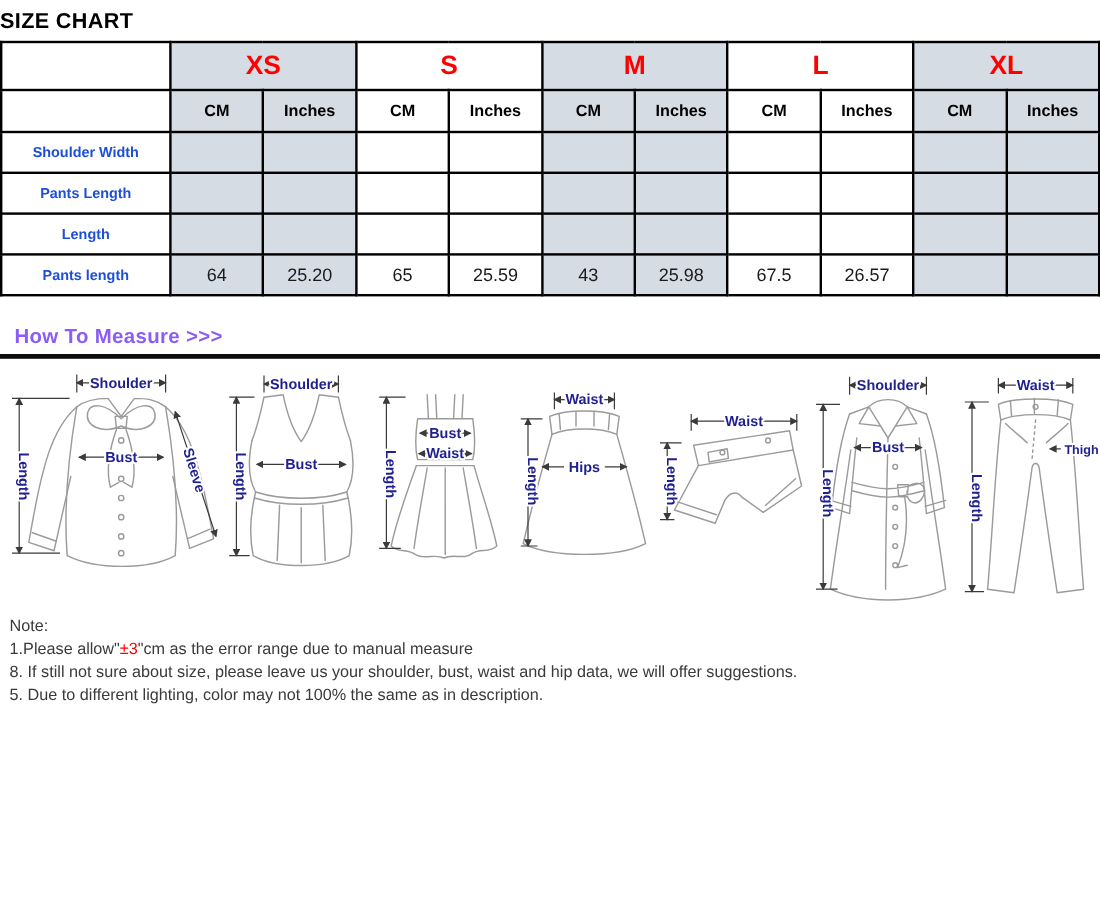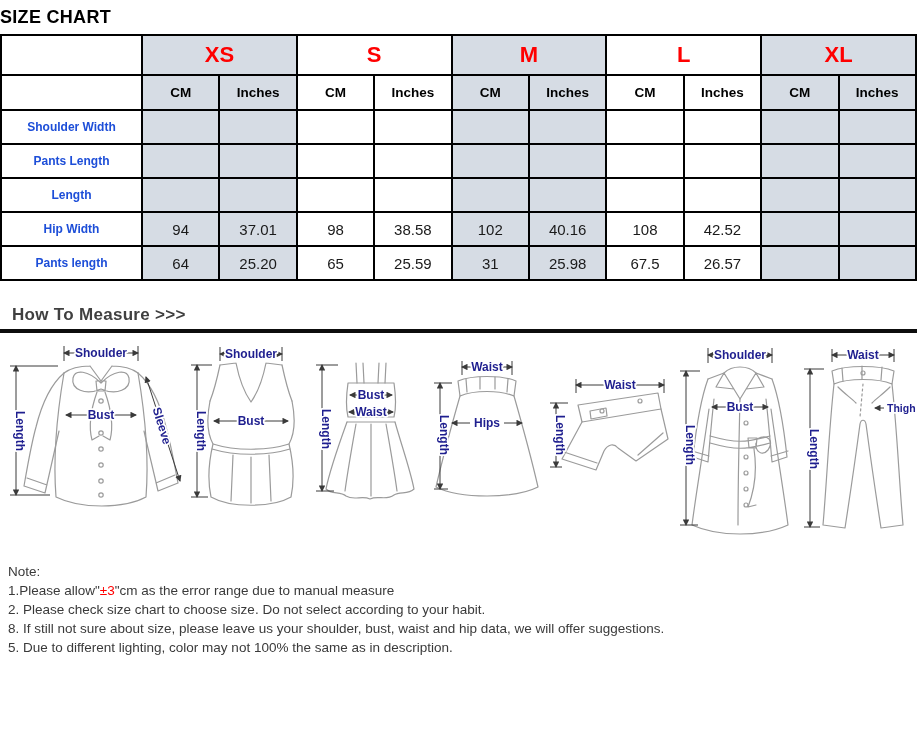--- a/index.html
+++ b/index.html
@@ -9,28 +9,28 @@
   col.c-label{width:141px;}
   .size-table th,.size-table td{border:2px solid #000;text-align:center;vertical-align:middle;padding:0;}
   tr.r-size{height:40px;}
   th.size{font-size:22px;font-weight:bold;color:#ff0000;}
   tr.r-unit{height:35px;}
   th.unit{font-size:13.5px;font-weight:bold;color:#000;margin-top:36px;}
   tbody tr{height:34px;}
   th.rowlab{font-size:12px;font-weight:bold;color:#1d4ed8;}
   td.val{font-size:15px;color:#1a1a1a;}
   .sh{background:#d6dce4;}
-  .measure-head{margin:24px 0 0 12px;font-size:17px;font-weight:bold;color:#404040;letter-spacing:0.3px;}
+  .measure-head{margin:24px 0 0 12px;font-size:17px;font-weight:bold;color:#8b5cf6;letter-spacing:0.3px;}
   .rule{height:3.5px;background:#0d0d0d;margin-top:4px;}
   svg.diagrams{display:block;margin-top:6px;}
   svg .g{fill:none;stroke:#9b9b9b;stroke-width:1.2;stroke-linecap:round;stroke-linejoin:round;}
   svg .dim{stroke:#3a3a3a;stroke-width:1;fill:none;}
   svg .lbl{font-family:"Liberation Sans",sans-serif;font-size:12px;font-weight:bold;fill:#1f1f8f;text-anchor:middle;paint-order:stroke;stroke:#fff;stroke-width:3.5px;stroke-linejoin:round;}
   svg .lbl-s{font-size:10.5px;text-anchor:start;}
-  .notes{margin:18px 0 0 8px;font-size:13.5px;color:#3a3a3a;line-height:19px;}
+  .notes{margin:2px 0 0 8px;font-size:13.5px;color:#3a3a3a;line-height:19px;}
   .notes .red{color:#ff0000;}
 </style>
 </head>
 <body>
 
 <div class="page">
 
   <div class="title">SIZE CHART</div>
 
   <table class="size-table">
@@ -95,39 +95,26 @@
         <td class="val"></td>
         <td class="val"></td>
         <td class="val sh"></td>
         <td class="val sh"></td>
         <td class="val"></td>
         <td class="val"></td>
         <td class="val sh"></td>
         <td class="val sh"></td>
       </tr>
       <tr>
-        <th class="rowlab">Hip Width</th>
-        <td class="val sh">94</td>
-        <td class="val sh">37.01</td>
-        <td class="val">98</td>
-        <td class="val">38.58</td>
-        <td class="val sh">102</td>
-        <td class="val sh">40.16</td>
-        <td class="val">108</td>
-        <td class="val">42.52</td>
-        <td class="val sh"></td>
-        <td class="val sh"></td>
-      </tr>
-      <tr>
         <th class="rowlab">Pants length</th>
         <td class="val sh">64</td>
         <td class="val sh">25.20</td>
         <td class="val">65</td>
         <td class="val">25.59</td>
-        <td class="val sh">31</td>
+        <td class="val sh">43</td>
         <td class="val sh">25.98</td>
         <td class="val">67.5</td>
         <td class="val">26.57</td>
         <td class="val sh"></td>
         <td class="val sh"></td>
       </tr>
     </tbody>
   </table>
 
   <div class="measure-head">How To Measure &gt;&gt;&gt;</div>
@@ -320,18 +307,17 @@
         <path class="dim" d="M804,30 L824,30 M804,188 L820,188"></path>
         <line class="dim" x1="810" y1="30" x2="810" y2="188" marker-start="url(#arr)" marker-end="url(#arr)"></line>
         <text class="lbl" x="810" y="110" transform="rotate(90 810 110)">Length</text>
       </g>
     </g>
   </svg>
 
   <div class="notes">
     <div>Note:</div>
     <div><span>1.Please allow"</span><span class="red">±3</span><span>"cm as the error range due to manual measure</span></div>
-    <div>2. Please check size chart to choose size. Do not select according to your habit.</div>
     <div>8. If still not sure about size, please leave us your shoulder, bust, waist and hip data, we will offer suggestions.</div>
     <div>5. Due to different lighting, color may not 100% the same as in description.</div>
   </div>
 
 </div>
 
 </body></html>

